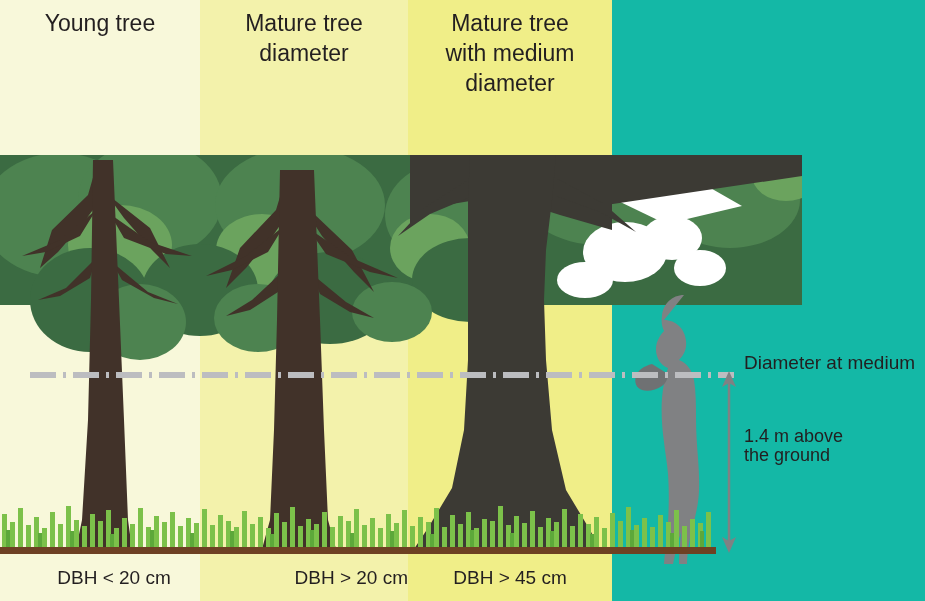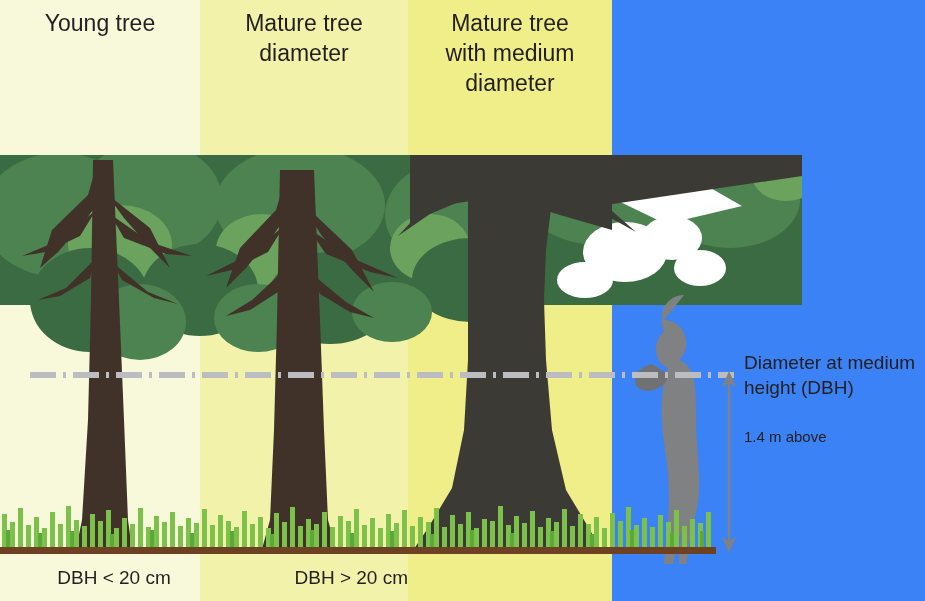--- a/index.html
+++ b/index.html
@@ -1,18 +1,18 @@
 <!DOCTYPE html>
 <html><head>
 <meta charset="utf-8">
 <title>DBH Diagram</title>
 <style>
   html,body{margin:0;padding:0;background:#ffffff;}
   body{font-family:"Liberation Sans","DejaVu Sans",sans-serif;}
-  #stage{position:relative;width:925px;height:601px;overflow:hidden;background:#3b82f6;}
+  #stage{position:relative;width:925px;height:601px;overflow:hidden;background:#14b8a6;}
 
   
   .band{position:absolute;top:0;height:601px;}
   #band-young{left:0;width:200px;background:#f8f8da;}
   #band-medium{left:200px;width:208px;background:#f3f2ab;}
   #band-large{left:408px;width:204px;background:#f0ee88;}
 
   
   .hdr{position:absolute;top:8px;text-align:center;color:#231f20;
        font-size:23px;line-height:30px;font-weight:400;}
@@ -27,21 +27,21 @@
   #ftr-medium{left:200px;width:208px;text-align:right;}
   #ftr-large{left:408px;width:204px;}
 
   
   #art{position:absolute;left:0;top:0;width:925px;height:601px;}
 
   
   #dbh-label{position:absolute;left:744px;top:350px;width:180px;
              font-size:19px;line-height:25px;color:#231f20;}
   #height-label{position:absolute;left:744px;top:427px;width:160px;
-                font-size:15px;line-height:19px;color:#231f20;}
+                font-size:18px;line-height:19px;color:#231f20;}
 </style>
 </head>
 <body>
 
 <div id="stage">
 
   <div class="band" id="band-young" style="background: rgb(248, 248, 218);"></div>
   <div class="band" id="band-medium" style="background: rgb(243, 242, 171);"></div>
   <div class="band" id="band-large" style="background: rgb(240, 238, 136);"></div>
 
@@ -298,22 +298,23 @@
     <div>diameter</div>
   </div>
   <div class="hdr" id="hdr-large">
     <div>Mature tree</div>
     <div>with medium</div>
     <div>diameter</div>
   </div>
 
   <div class="ftr" id="ftr-young">DBH &lt; 20 cm</div>
   <div class="ftr" id="ftr-medium">DBH &gt; 20 cm</div>
+  <div class="ftr" id="ftr-large">DBH &gt; 45 cm</div>
 
   <div id="dbh-label">
     <div>Diameter at medium</div>
-    <div>height (DBH)</div>
   </div>
   <div id="height-label">
     <div>1.4 m above</div>
+    <div>the ground</div>
   </div>
 
 </div>
 
 </body></html>

